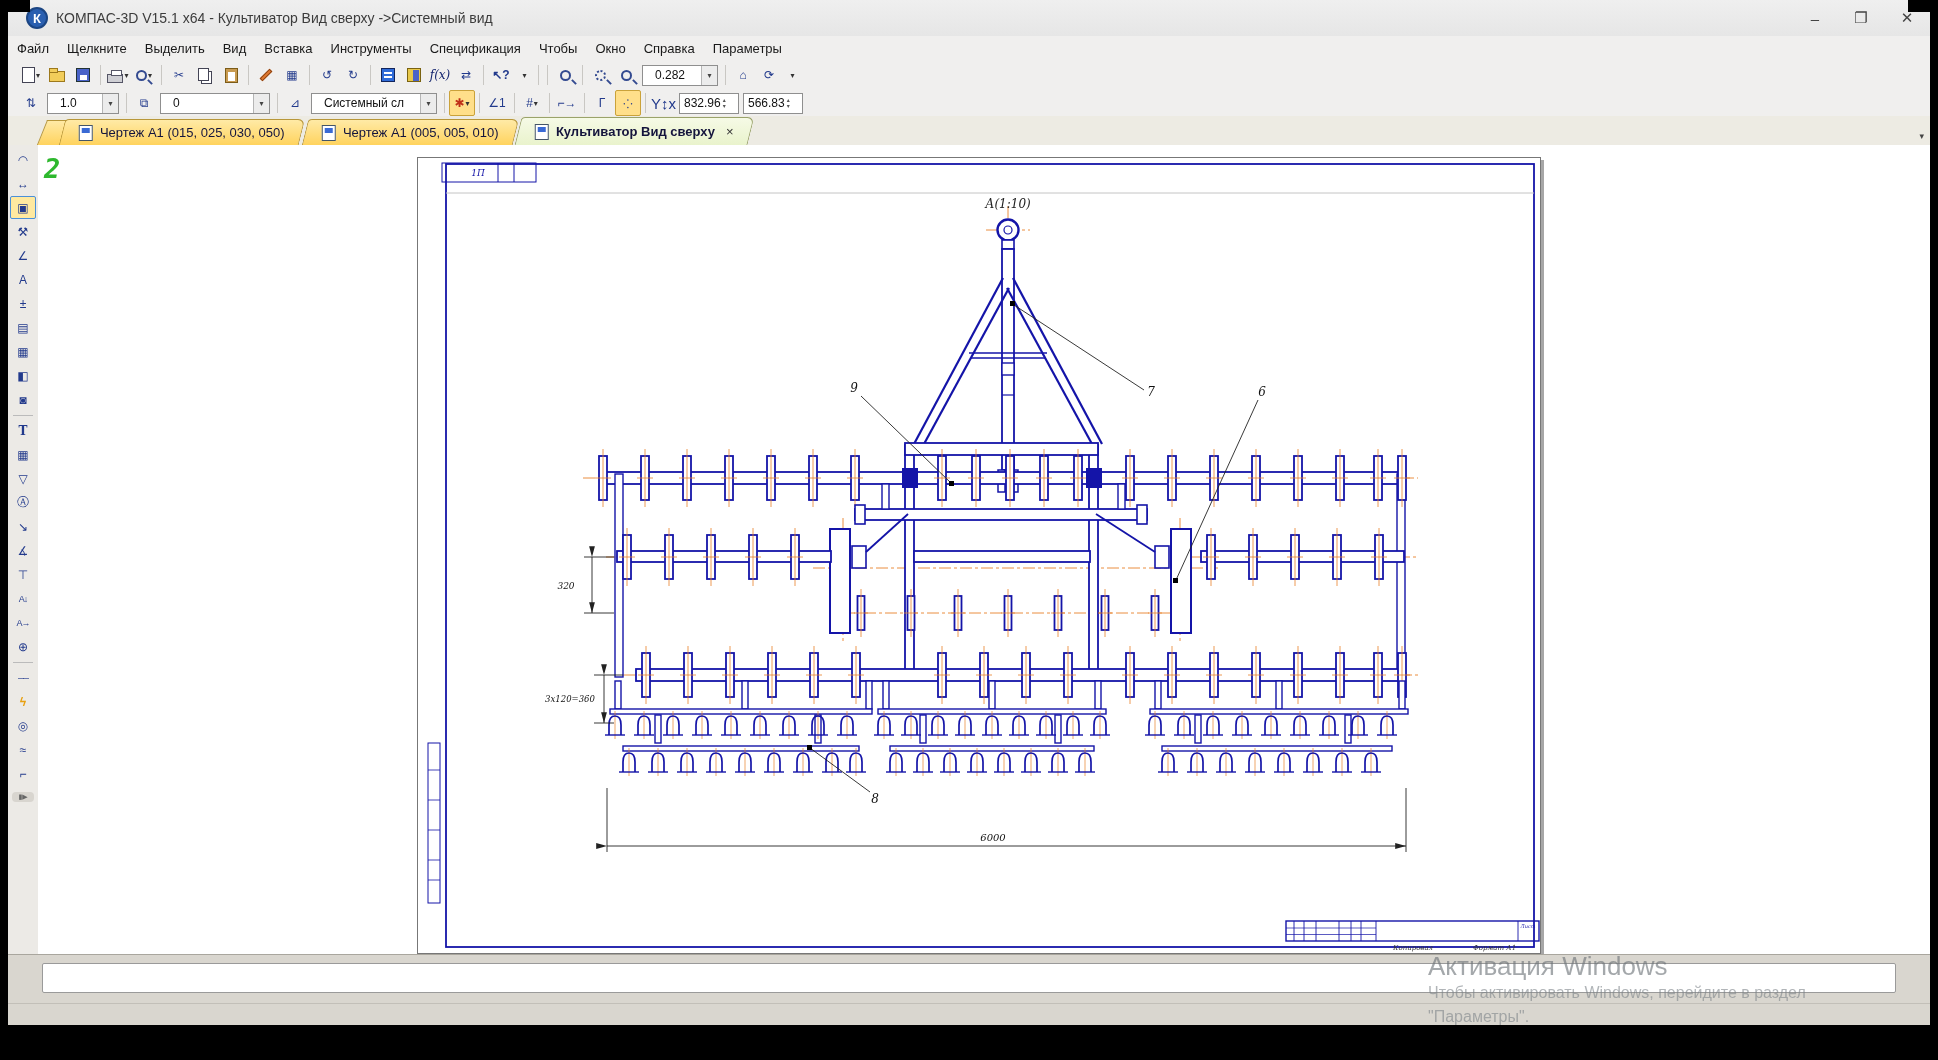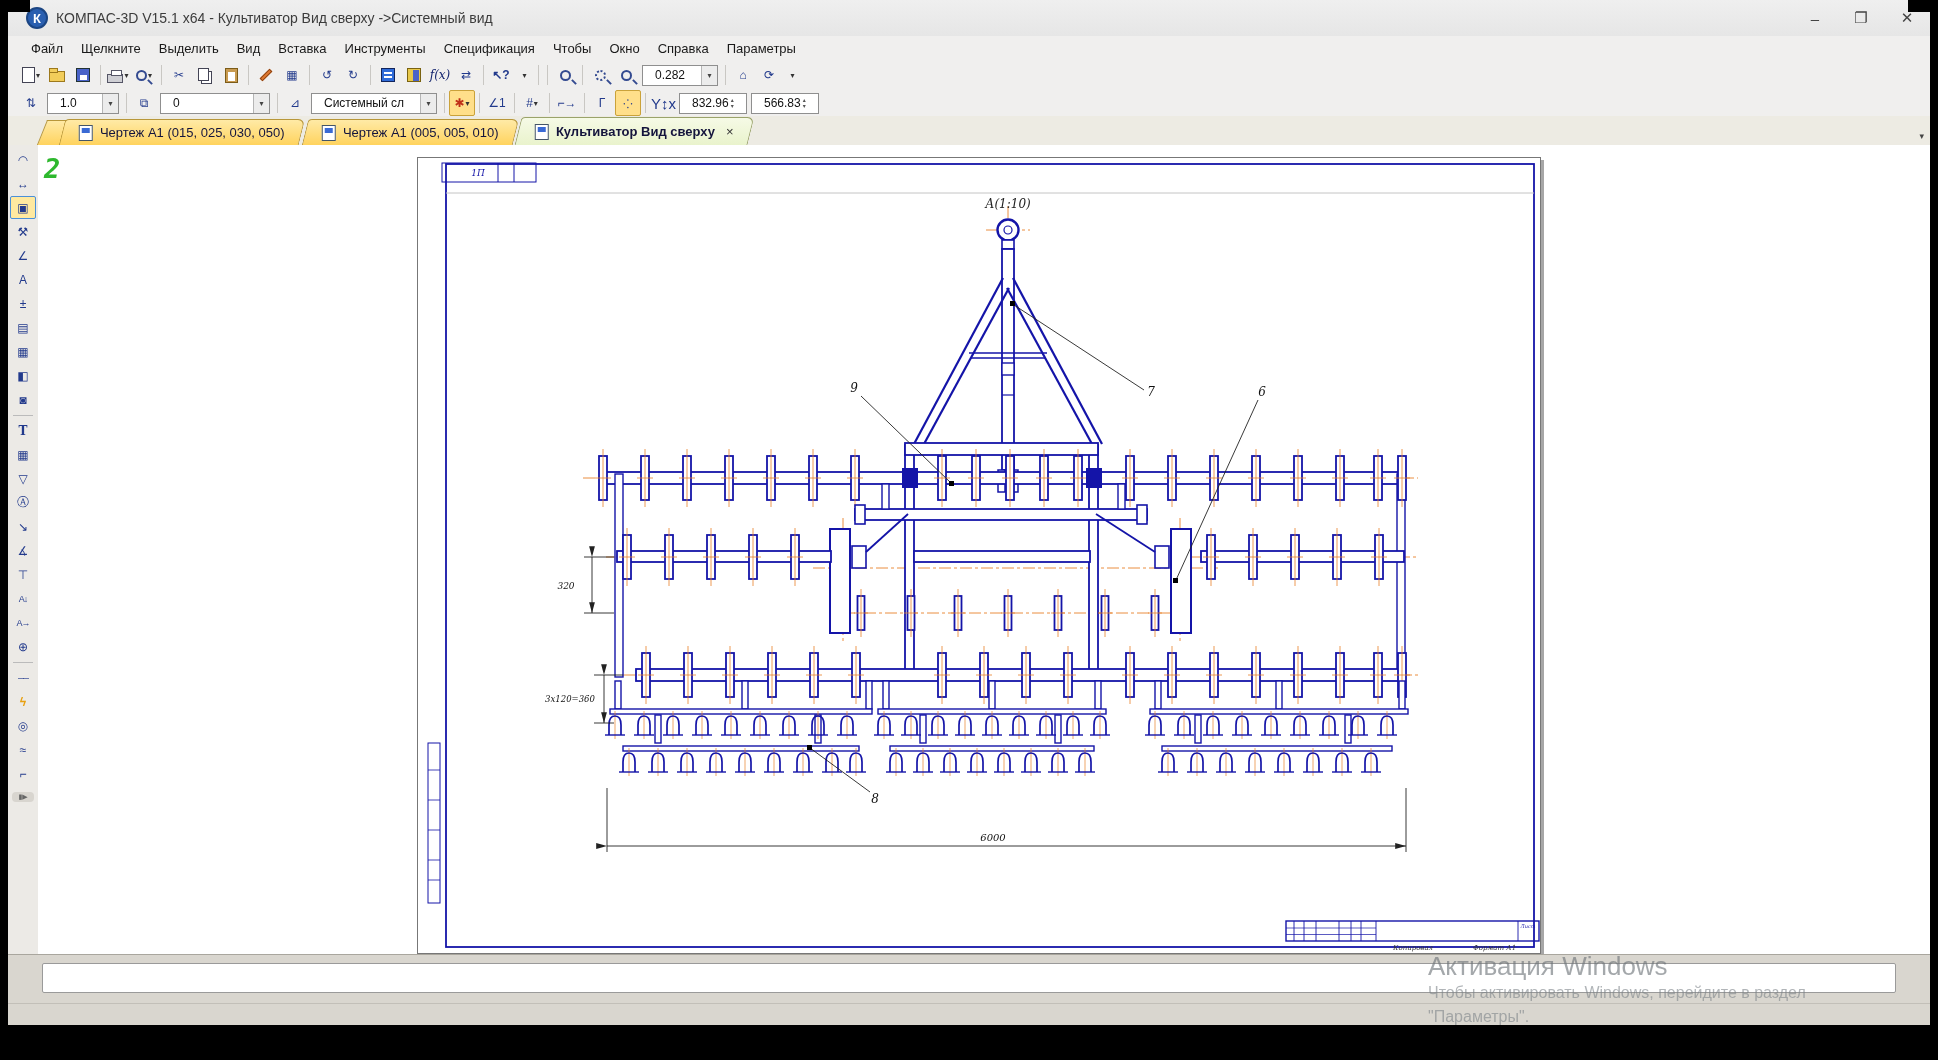--- a/index.html
+++ b/index.html
@@ -11,40 +11,40 @@
   .applogo{width:22px;height:22px;border-radius:50%;background:#2a5fb0;color:#fff;font-weight:bold;
            font-size:13px;display:flex;align-items:center;justify-content:center;margin:0 8px 0 18px;
            border:2px solid #1b4583;box-sizing:border-box;}
   .apptitle{font-size:14px;color:#3c3c3c;}
   .wbtns{margin-left:auto;display:flex;}
   .wbtn{width:46px;height:36px;display:flex;align-items:center;justify-content:center;
         font-size:15px;color:#444;cursor:default;}
   .corner{position:absolute;top:0;width:30px;height:12px;background:#000;z-index:60;}
   
   .menubar{position:absolute;left:8px;top:36px;right:8px;height:24px;background:#f0efee;
-           display:flex;align-items:center;padding-left:14px;border-bottom:1px solid #ddd;}
+           display:flex;align-items:center;border-bottom:1px solid #ddd;}
   .menuitem{font-size:13px;color:#1a1a1a;padding:0 9px;height:100%;display:flex;align-items:center;}
   .menuitem:first-letter{text-decoration:underline;}
   
   .tb1{position:absolute;left:8px;top:60px;right:8px;height:30px;background:#f0efee;display:flex;
        align-items:center;padding-left:10px;border-bottom:1px solid #e2e0dc;}
   .tb2{position:absolute;left:8px;top:90px;right:8px;height:26px;background:#f0efee;display:flex;
        align-items:center;padding-left:10px;border-bottom:1px solid #d5d3cf;}
   .tbb{min-width:24px;height:24px;display:flex;align-items:center;justify-content:center;
        border:1px solid transparent;border-radius:2px;position:relative;color:#223a8c;font-size:13px;}
   .tbb.small{min-width:18px;}
   .tbb.active{background:#ffdf8a;border:1px solid #caa23a;}
   .sep{width:1px;height:20px;background:#c9c7c3;margin:0 4px;}
   .caret{font-size:8px;color:#333;margin-left:1px;}
   .combo{height:19px;background:#fff;border:1px solid #8f8f8f;display:flex;align-items:center;
          font-size:12px;color:#111;padding-left:12px;margin:0 3px;}
   .combo .arr{width:15px;height:100%;margin-left:auto;background:#ececec;border-left:1px solid #b5b5b5;
          display:flex;align-items:center;justify-content:center;font-size:8px;color:#444;}
   .numfield{height:19px;background:#fff;border:1px solid #8f8f8f;display:flex;align-items:center;
-         font-size:12px;color:#111;padding:0 2px 0 12px;margin:0 2px;overflow:hidden;}
+         font-size:12px;color:#111;padding:0 2px 0 4px;margin:0 2px;overflow:hidden;}
   .spin{display:flex;flex-direction:column;font-size:6px;line-height:6px;color:#555;margin-left:2px;}
   
   .ic{display:inline-block;box-sizing:border-box;}
   .ic-page{width:13px;height:16px;background:#fff;border:1px solid #445;}
   .ic-folder{width:16px;height:11px;background:#f2cd5a;border:1px solid #9d791c;position:relative;margin-top:3px;}
   .ic-folder::before{content:"";position:absolute;left:-1px;top:-4px;width:7px;height:3px;background:#f2cd5a;border:1px solid #9d791c;}
   .ic-floppy{width:14px;height:14px;background:#4a63c8;border:1px solid #233;position:relative;}
   .ic-floppy::after{content:"";position:absolute;left:3px;bottom:1px;width:7px;height:5px;background:#fff;}
   .ic-printer{width:16px;height:9px;background:#cfcfd4;border:1px solid #556;position:relative;margin-top:6px;}
   .ic-printer::before{content:"";position:absolute;left:3px;top:-5px;width:9px;height:4px;background:#fff;border:1px solid #556;}

